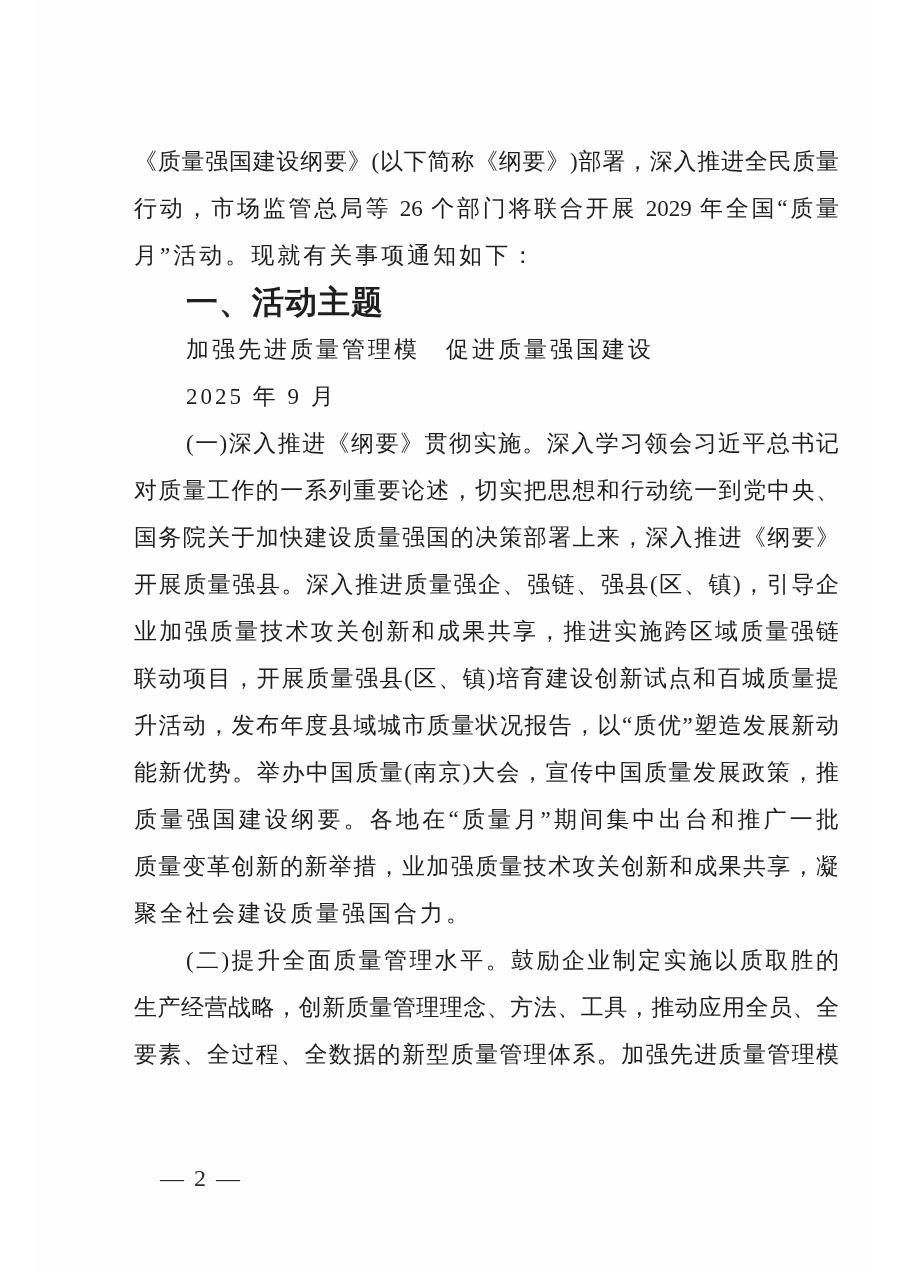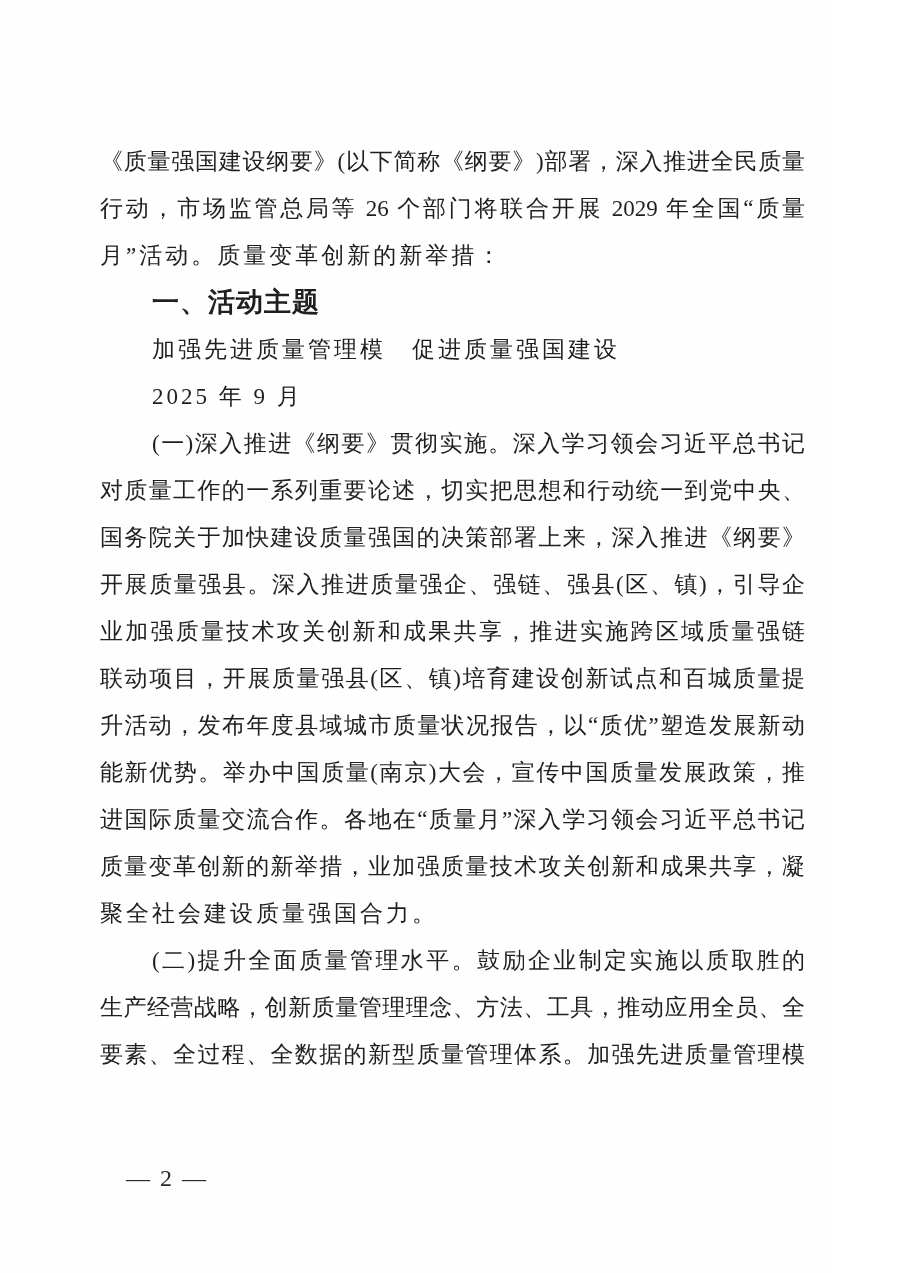--- a/index.html
+++ b/index.html
@@ -8,20 +8,21 @@
     background: #ffffff;
   }
   .page {
     position: relative;
     width: 832px;
     height: 1273px;
     background: #fefefe;
     overflow: hidden;
     font-family: "Liberation Serif", "DejaVu Serif", serif;
     color: #1f1f1f;
+    margin-left: 34px;
   }
   .body-text {
     position: absolute;
     left: 100px;
     top: 138px;
     width: 705px;
     font-size: 23px;
     line-height: 47px;
   }
   .line {
@@ -35,58 +36,58 @@
     text-align: justify;
     text-align-last: justify;
     text-justify: inter-character;
   }
   .line.indent {
     text-indent: 52px;
   }
   .line.heading {
     font-family: "Liberation Sans", "DejaVu Sans", sans-serif;
     font-weight: bold;
-    font-size: 27px;
+    font-size: 32px;
     letter-spacing: 1px;
   }
   .page-number {
     position: absolute;
     left: 126px;
     top: 1165px;
     font-size: 24px;
     letter-spacing: 2px;
     color: #2a2a2a;
     font-family: "Liberation Serif", "DejaVu Serif", serif;
   }
 </style>
 </head>
 <body>
 
 <div class="page">
   <div class="body-text">
 
     <div class="line fill">《质量强国建设纲要》(以下简称《纲要》)部署，深入推进全民质量</div>
     <div class="line fill">行动，市场监管总局等 26 个部门将联合开展 2029 年全国“质量</div>
-    <div class="line">月”活动。质量变革创新的新举措：</div>
+    <div class="line">月”活动。现就有关事项通知如下：</div>
 
     <div class="line heading indent">一、活动主题</div>
     <div class="line indent">加强先进质量管理模　促进质量强国建设</div>
 
     <div class="line indent">2025 年 9 月</div>
 
 
     <div class="line fill indent">(一)深入推进《纲要》贯彻实施。深入学习领会习近平总书记</div>
     <div class="line fill">对质量工作的一系列重要论述，切实把思想和行动统一到党中央、</div>
     <div class="line fill">国务院关于加快建设质量强国的决策部署上来，深入推进《纲要》</div>
     <div class="line fill">开展质量强县。深入推进质量强企、强链、强县(区、镇)，引导企</div>
     <div class="line fill">业加强质量技术攻关创新和成果共享，推进实施跨区域质量强链</div>
     <div class="line fill">联动项目，开展质量强县(区、镇)培育建设创新试点和百城质量提</div>
     <div class="line fill">升活动，发布年度县域城市质量状况报告，以“质优”塑造发展新动</div>
     <div class="line fill">能新优势。举办中国质量(南京)大会，宣传中国质量发展政策，推</div>
-    <div class="line fill">进国际质量交流合作。各地在“质量月”深入学习领会习近平总书记</div>
+    <div class="line fill">质量强国建设纲要。各地在“质量月”期间集中出台和推广一批</div>
     <div class="line fill">质量变革创新的新举措，业加强质量技术攻关创新和成果共享，凝</div>
     <div class="line">聚全社会建设质量强国合力。</div>
 
     <div class="line fill indent">(二)提升全面质量管理水平。鼓励企业制定实施以质取胜的</div>
     <div class="line fill">生产经营战略，创新质量管理理念、方法、工具，推动应用全员、全</div>
     <div class="line fill">要素、全过程、全数据的新型质量管理体系。加强先进质量管理模</div>
 
   </div>
 
   <div class="page-number">— 2 —</div>

